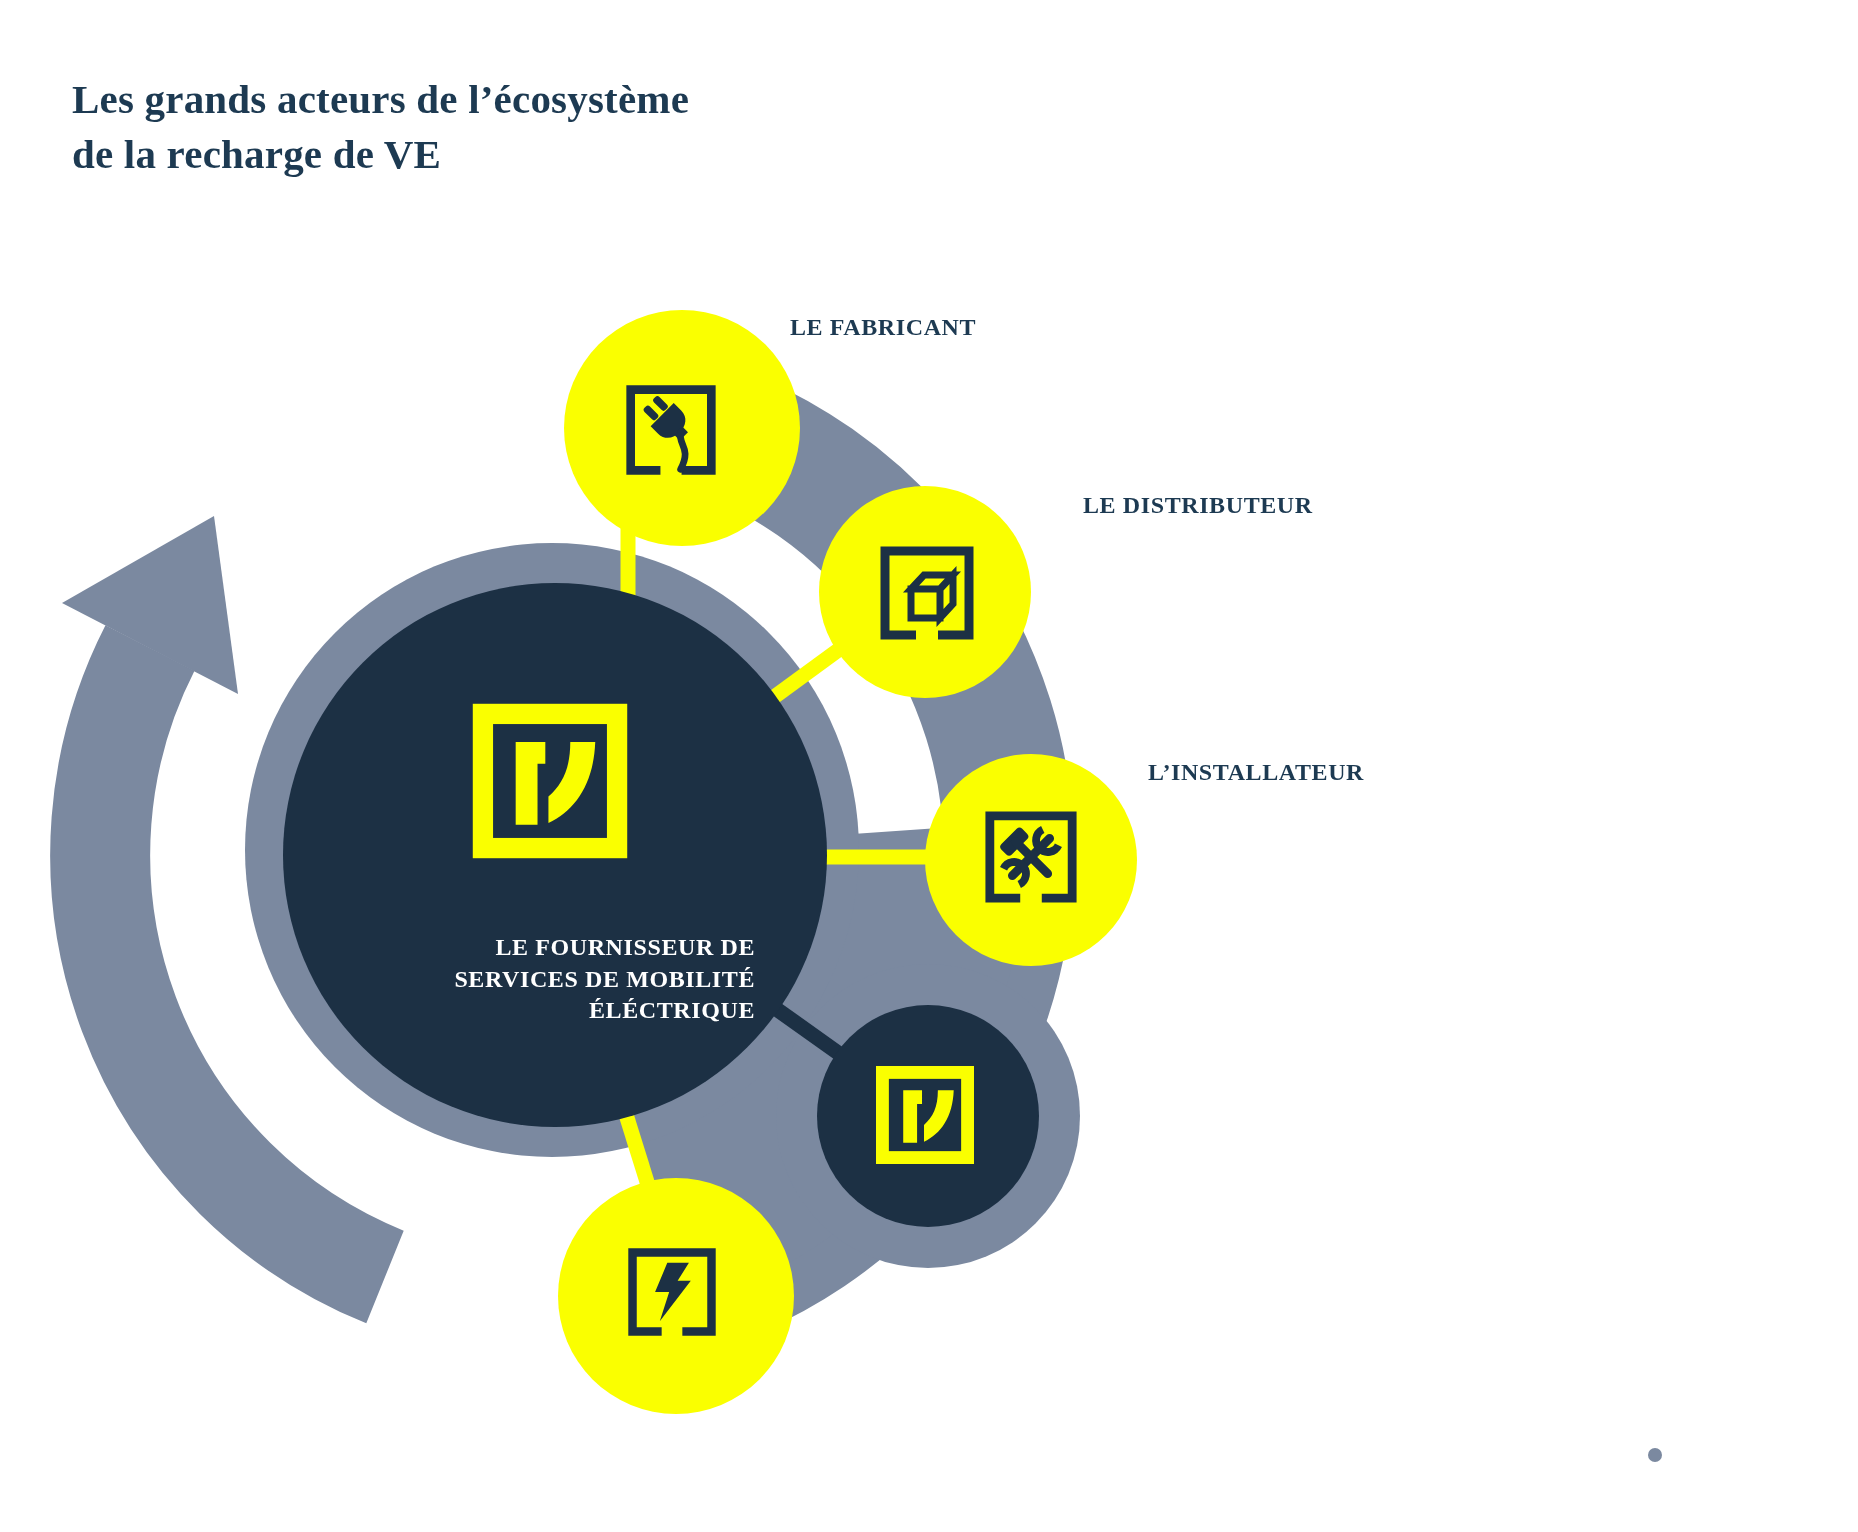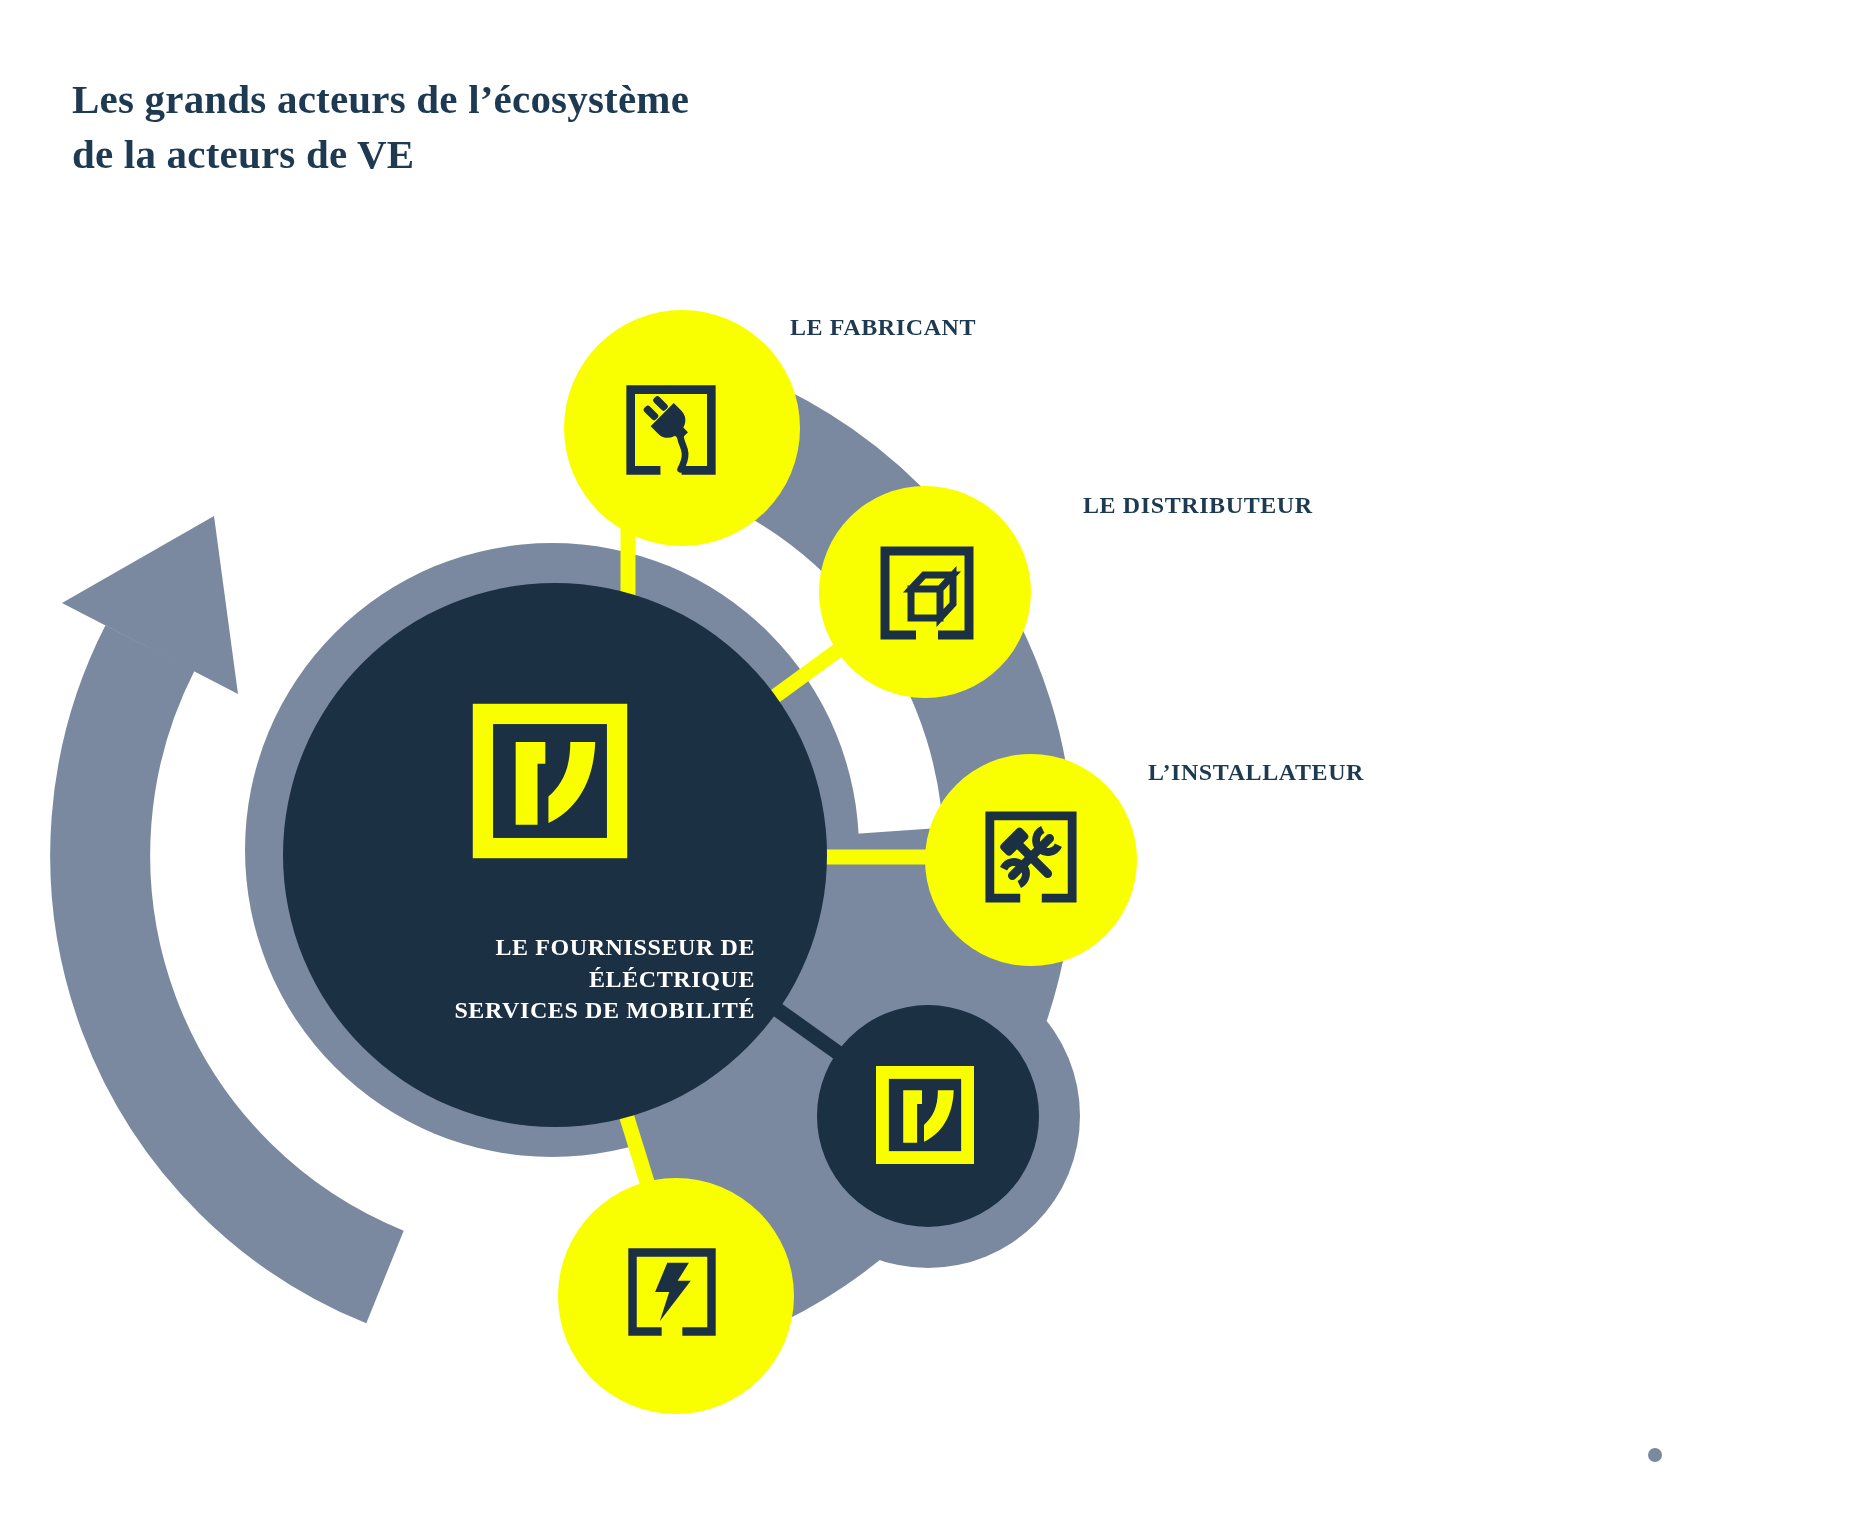--- a/index.html
+++ b/index.html
@@ -114,27 +114,27 @@
     </g>
 
     <g transform="translate(625,1245) scale(0.94)">
       <path class="frame" d="M61,92 H92 V8 H8 V92 H39"></path>
       <polygon class="sNavy" points="45,19 68,19 56,38 70,38 37,81 47,50 32,50"></polygon>
     </g>
   </svg>
 
   <h1 class="title">
     <span>Les grands acteurs de l’écosystème</span><br>
-    <span>de la acteurs de VE</span>
+    <span>de la recharge de VE</span>
   </h1>
 
   <div class="centerText">
     <div>LE FOURNISSEUR DE</div>
+    <div>SERVICES DE MOBILITÉ</div>
     <div>ÉLÉCTRIQUE</div>
-    <div>SERVICES DE MOBILITÉ</div>
   </div>
 
   <div class="label" style="left:790px;top:312px">LE FABRICANT</div>
 
   <div class="label" style="left:1083px;top:490px">LE DISTRIBUTEUR</div>
 
   <div class="label" style="left:1148px;top:757px">L’INSTALLATEUR</div>
 
 
 

